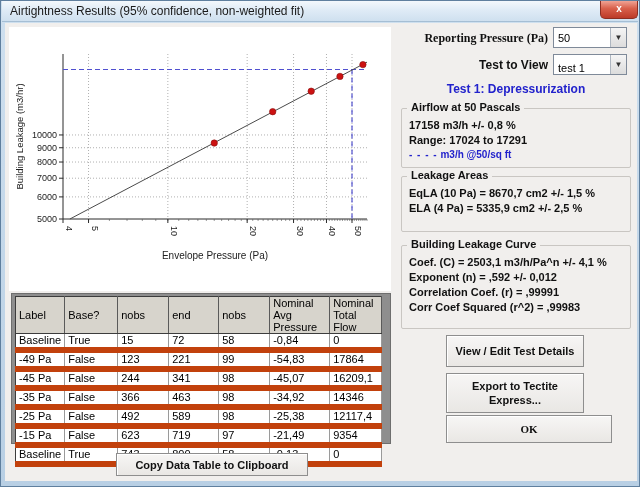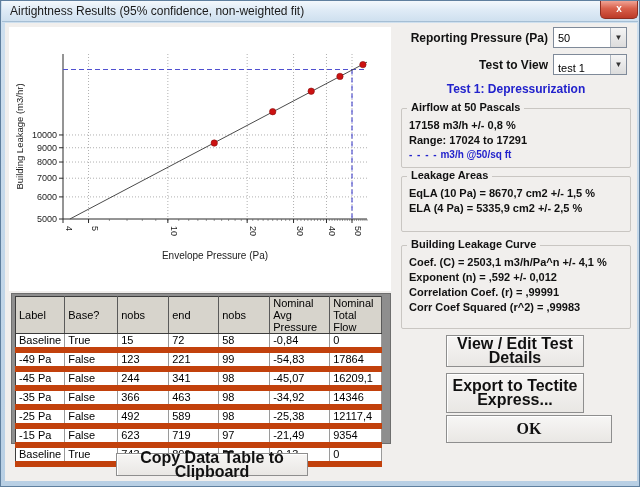--- a/index.html
+++ b/index.html
@@ -34,21 +34,21 @@
     border-right:1px solid #5a5a5a; border-bottom:1px solid #3c3c3c;
     height:28px; padding:0 3px; line-height:12px; font-size:11px;
   }
   table.results td {
     background:#fff; border-right:1px solid #9a9a9a; border-bottom:6px solid #c2410c;
     height:13px; padding:0 3px; line-height:13px; white-space:nowrap; overflow:hidden;
   }
   .btn {
     position:absolute; background:linear-gradient(180deg,#f7f6f5,#e9e7e4);
     border:1px solid #8e8e8e; box-shadow:inset 1px 1px 0 #ffffff;
-    font-family:"Liberation Sans", sans-serif; font-weight:bold; font-size:16px; color:#111;
+    font-family:"Liberation Sans", sans-serif; font-weight:bold; font-size:11px; color:#111;
     text-align:center; display:flex; align-items:center; justify-content:center; line-height:14px;
     cursor:default; padding:0 4px;
   }
   .fld-label { position:absolute; font-size:12px; font-weight:bold; color:#111; text-align:right; }
   .combo {
     position:absolute; width:74px; height:21px; background:#fff;
     border:1px solid #7f8a99; display:flex; align-items:center;
   }
   .combo .val { flex:1; font-size:11px; padding-left:4px; color:#000; }
   .combo .arrow {
@@ -276,21 +276,21 @@
               <td>58</td>
               <td>-0,13</td>
               <td>0</td>
             </tr>
           </tbody>
       </table>
     </div>
 
     <button class="btn" style="left:111px; top:430px; width:192px; height:23px;">Copy Data Table to Clipboard</button>
 
-    <div class="fld-label" style="left:340px; top:8px; width:203px;">Reporting Pressure (Pa)</div>
+    <div class="fld-label" style="left:340px; top:8px; width:203px;font-family:Liberation Serif, serif;">Reporting Pressure (Pa)</div>
     <div class="combo" style="left:548px; top:4px;">
       <span class="val">50</span>
       <span class="arrow">▼</span>
     </div>
 
     <div class="fld-label" style="left:340px; top:35px; width:203px;">Test to View</div>
     <div class="combo" style="left:548px; top:31px;align-items:flex-end;">
       <span class="val">test 1</span>
       <span class="arrow">▼</span>
     </div>

